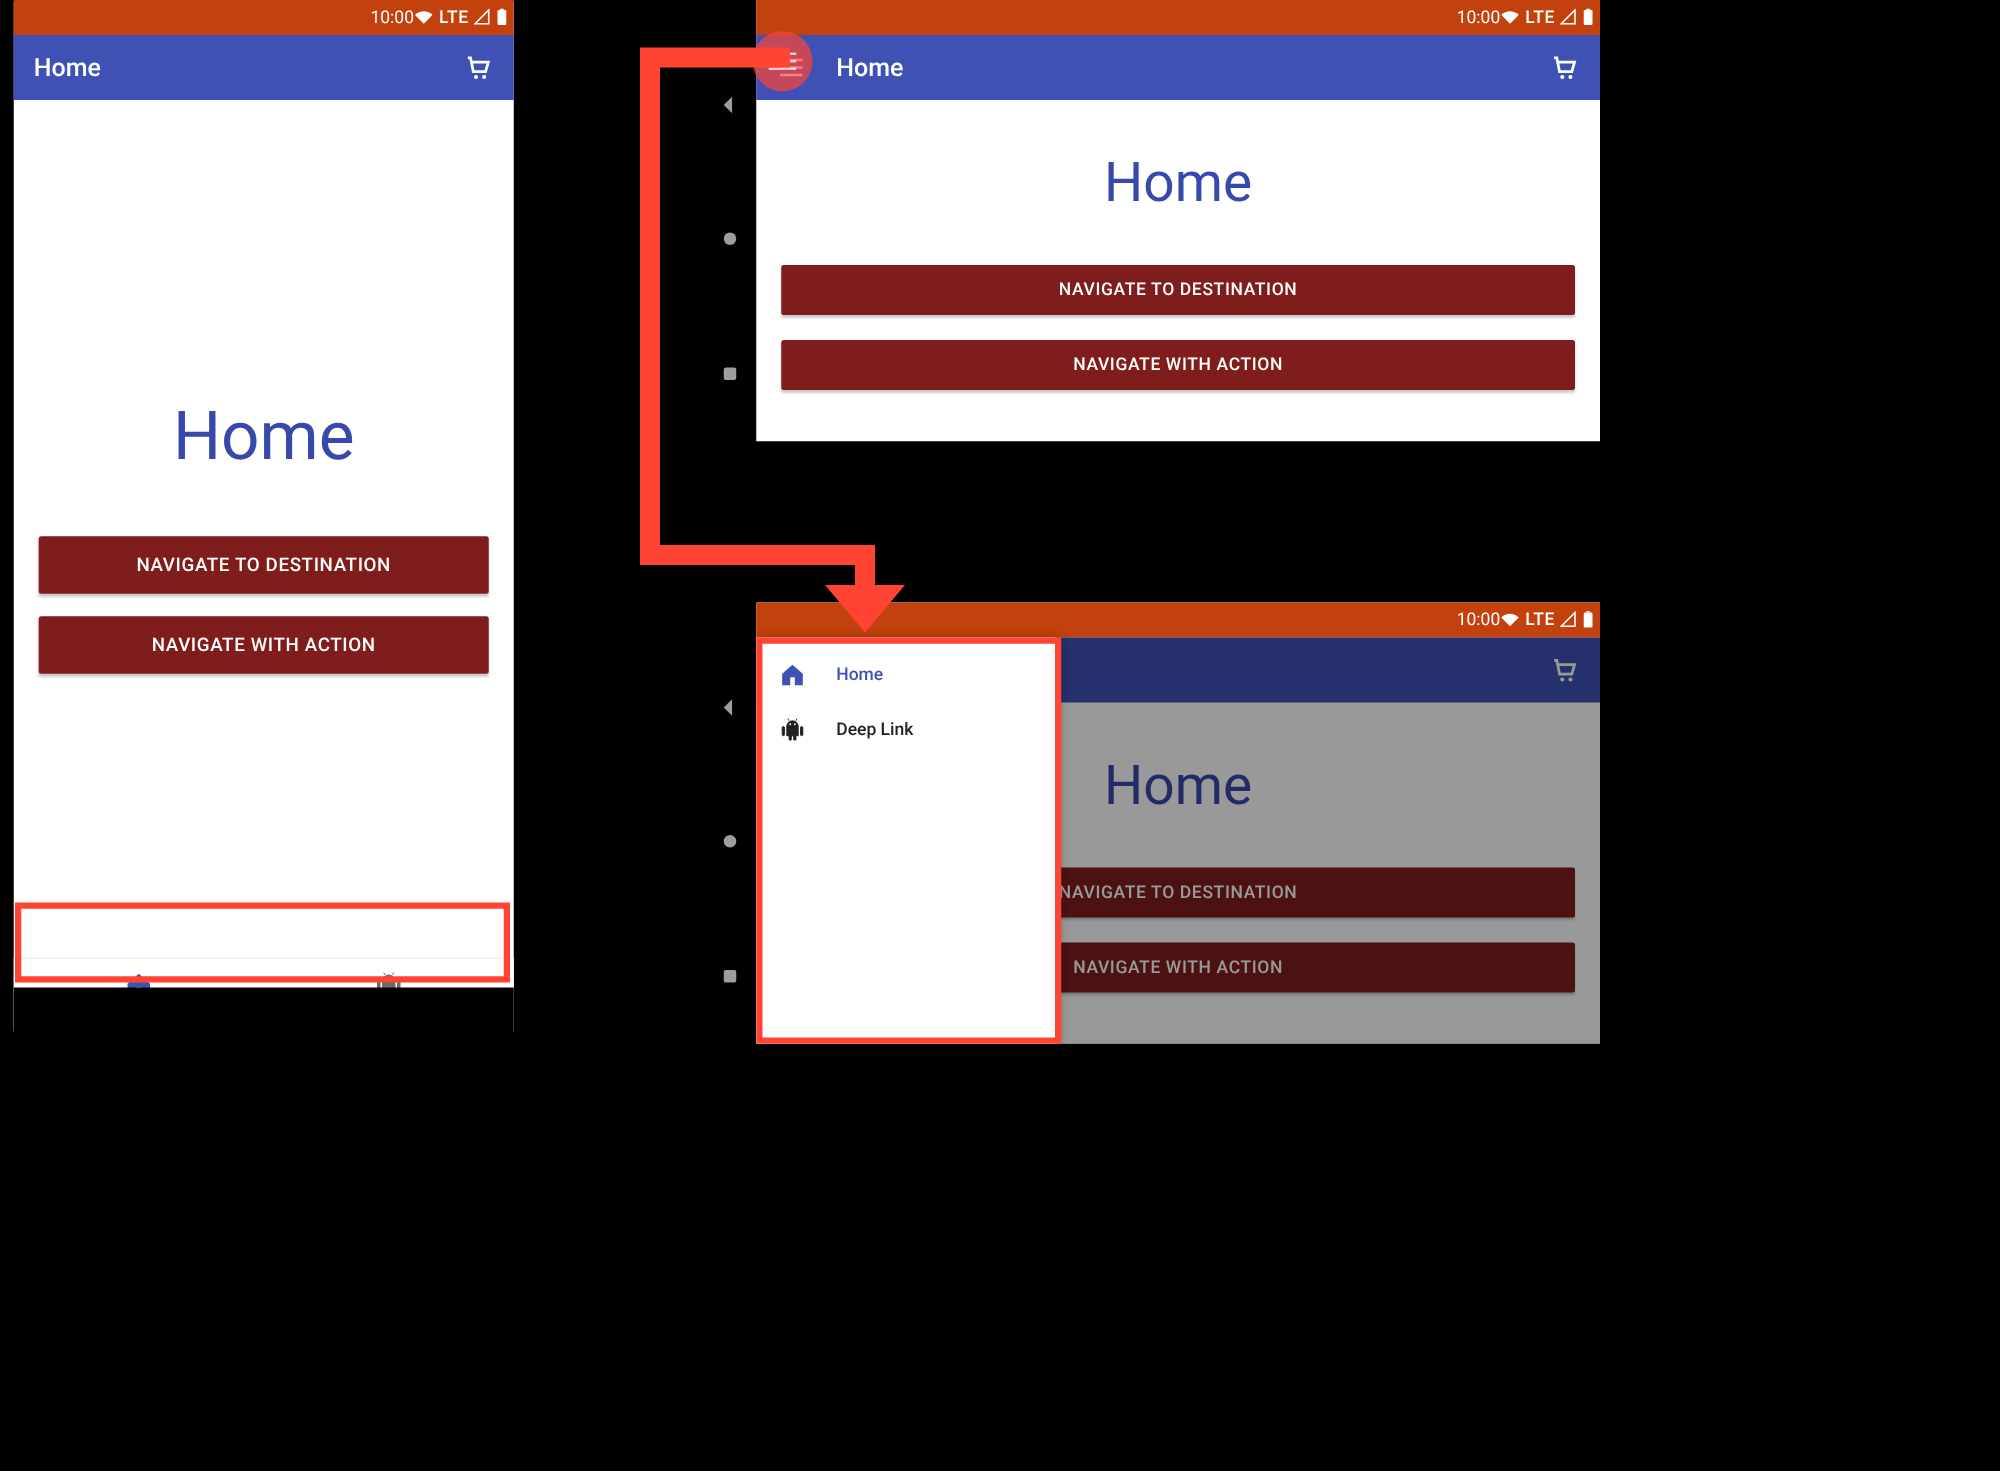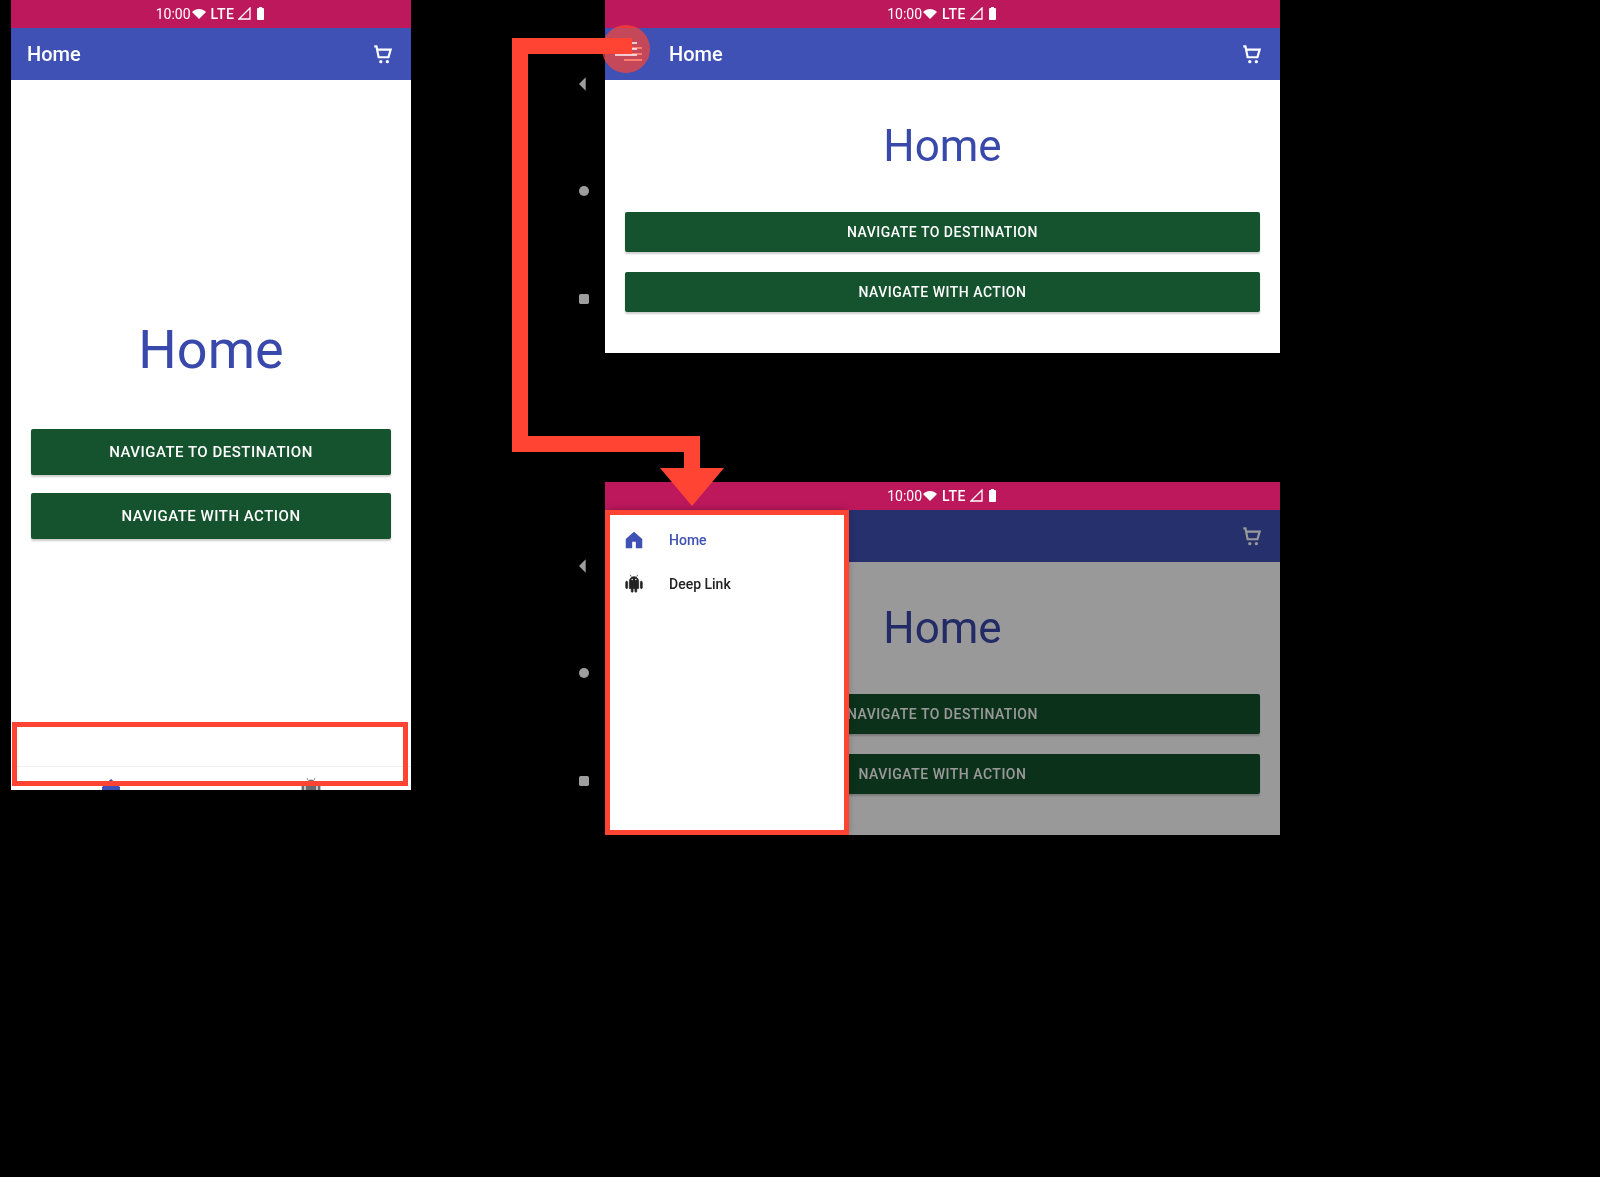--- a/index.html
+++ b/index.html
@@ -46,23 +46,23 @@
     width: 42px;
     display: flex; flex-direction: column; align-items: center; justify-content: space-around;
     background: #000;
   }
   .navbar-side.top { left: 563px; top: 30px; height: 323px; }
   .navbar-side.bottom { left: 563px; top: 512px; height: 323px; }
 
   
   .status-bar {
     height: 28px;
-    background: #be185d;
+    background: #c2410c;
     color: #fff;
-    display: flex; align-items: center; justify-content: center;
+    display: flex; align-items: center; justify-content: flex-end;
     padding: 0 4px;
     font-size: 14px;
   }
   .status-icons { display:flex; align-items:center; gap:4px; }
   .lte { font-size:14px; letter-spacing:0.5px; font-weight:500; }
 
   
   .action-bar {
     height: 52px;
     background: #3F51B5;
@@ -74,21 +74,21 @@
   .action-bar .title { font-size: 20px; font-weight: 500; flex:1; }
   .action-bar .icon-slot { width:24px; height:24px; display:flex; align-items:center; justify-content:center; }
 
   
   .content { flex:1; display:flex; flex-direction:column; align-items:center; justify-content:center; padding:20px; gap:18px; }
   .content.landscape { padding: 20px 20px; justify-content:flex-start; gap:20px; }
   .big-title { color:#3949ab; font-size:54px; font-weight:400; margin: 10px 0 30px 0;}
   .big-title.landscape { font-size:44px; margin: 20px 0 20px 0;}
   .btn {
     width: 100%;
-    background: #14532d;
+    background: #7f1d1d;
     color:#fff;
     text-align:center;
     padding: 14px 0;
     font-size: 15px;
     font-weight:500;
     letter-spacing:0.5px;
     border-radius:2px;
     box-shadow: 0 2px 2px rgba(0,0,0,0.2);
     cursor:pointer;
   }

